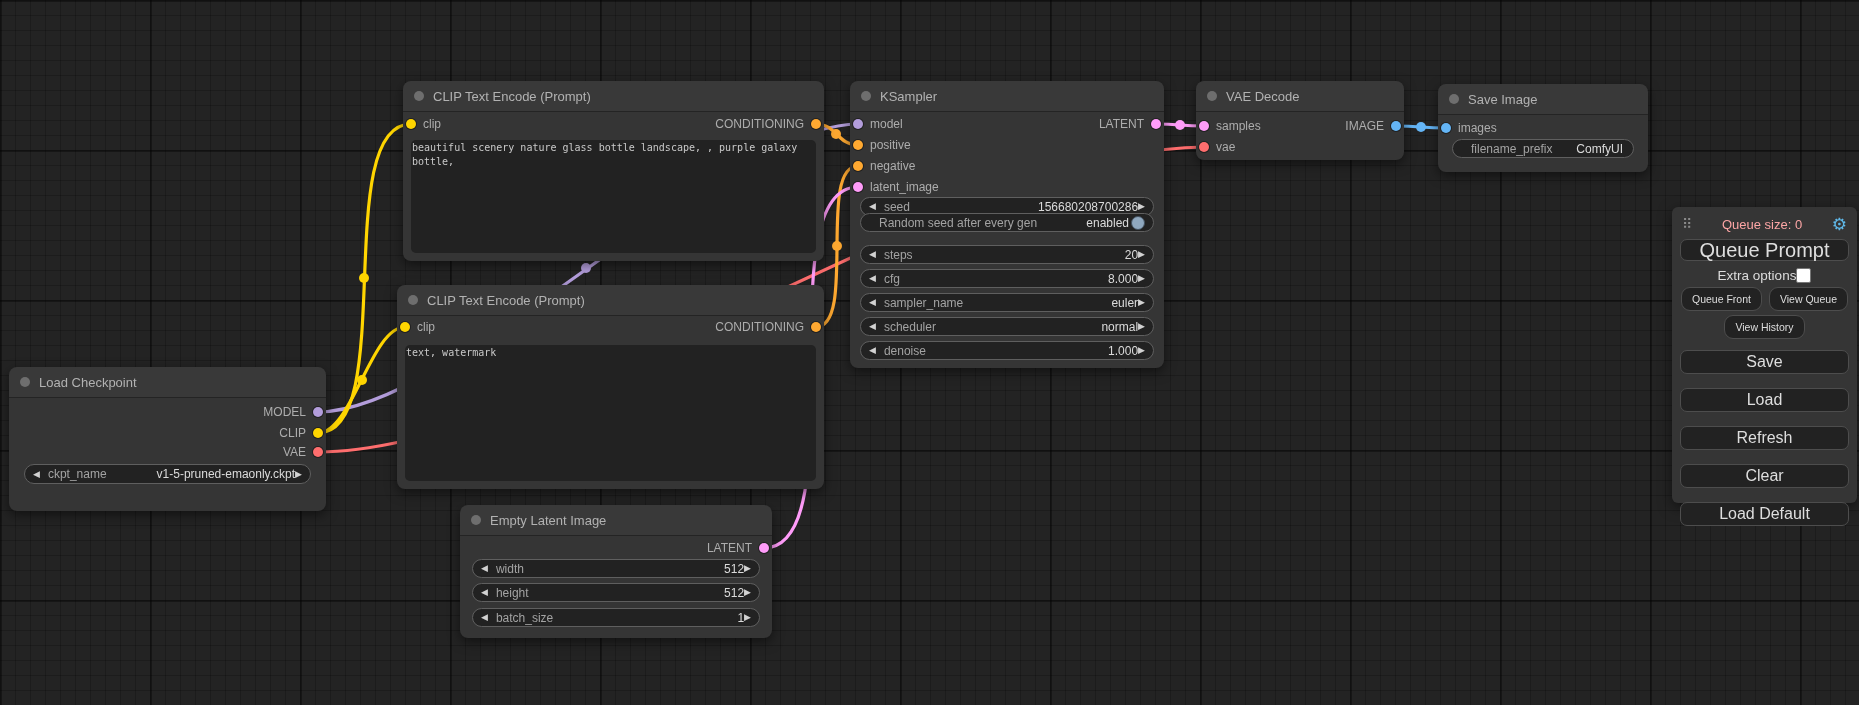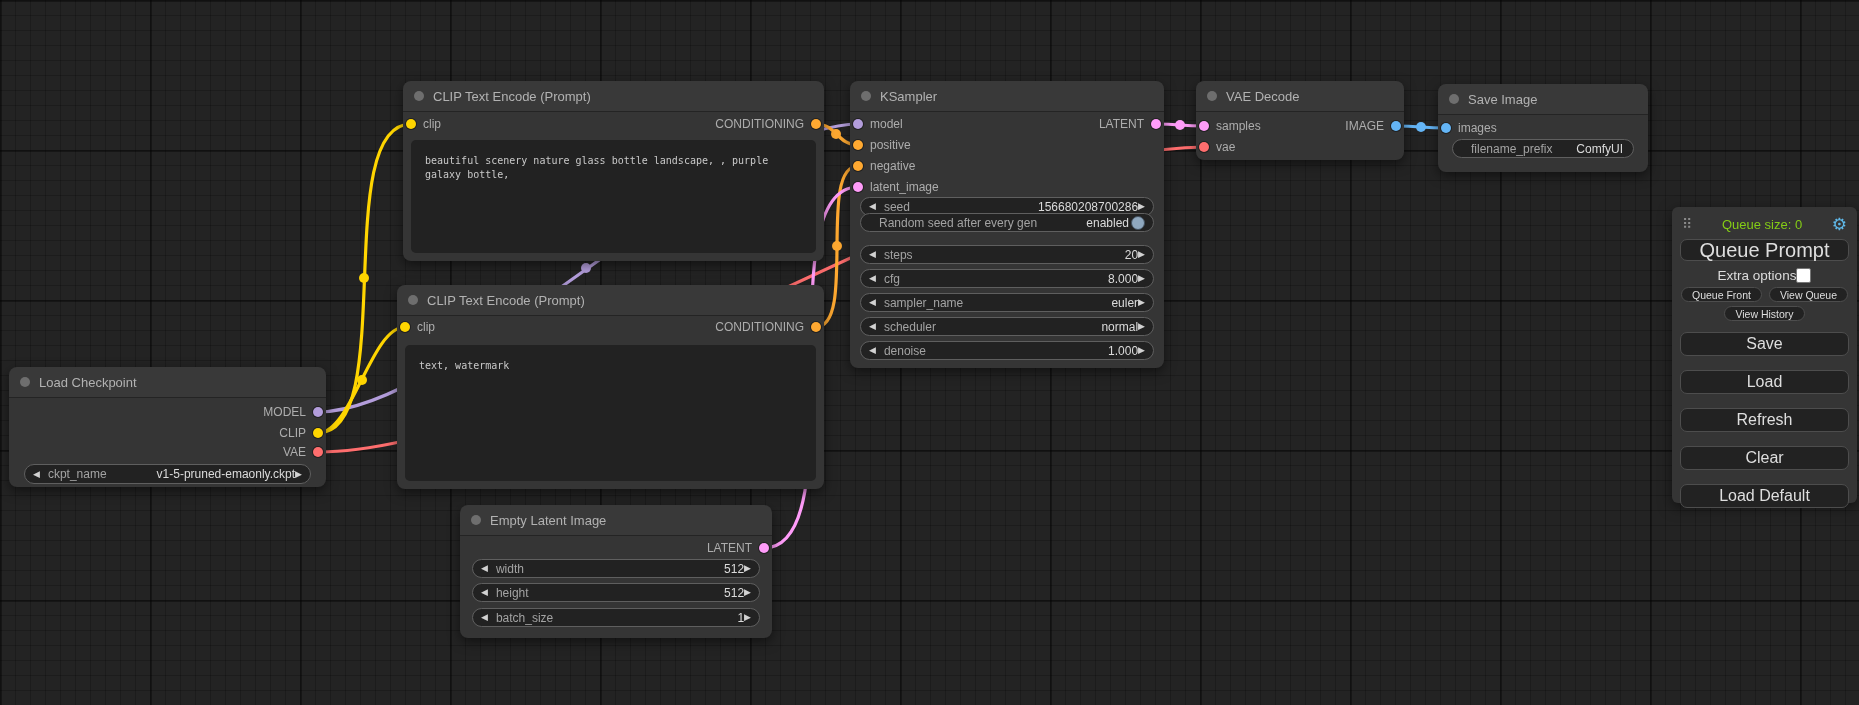--- a/index.html
+++ b/index.html
@@ -22,48 +22,48 @@
     border-bottom:1px solid rgba(0,0,0,0.35);border-radius:8px 8px 0 0;white-space:nowrap;}
   .tdot{width:10px;height:10px;border-radius:50%;background:#6e6e6e;flex:none;}
   .port{position:absolute;height:16px;display:flex;align-items:center;gap:7px;
     font-size:12px;color:#adadad;white-space:nowrap;}
   .port.in{left:3px;}
   .port.out{right:3px;}
   .pdot{width:10px;height:10px;border-radius:50%;flex:none;
     box-shadow:0 0 0 1px rgba(15,15,15,0.55);}
   .ta{position:absolute;left:8px;right:8px;background:#222;border-radius:5px;
     color:#c9c9c9;font-family:"DejaVu Sans Mono",monospace;font-size:10px;
-    line-height:1.4;padding:14px;white-space:pre-wrap;word-break:break-word;box-sizing:border-box;}
+    line-height:1.4;padding:1px;white-space:pre-wrap;word-break:break-word;box-sizing:border-box;}
   .pill{position:absolute;background:#222;border:1px solid #5f5f5f;border-radius:11px;
     display:flex;align-items:center;font-size:12px;color:#a3a3a3;
     padding:0 8px;box-sizing:border-box;}
   .pill .arr{color:#d2d2d2;font-size:9px;flex:none;line-height:1;}
   .pill .lab{margin-left:8px;flex:1 1 auto;overflow:hidden;white-space:nowrap;}
   .pill .lab.noarrow{margin-left:10px;}
   .pill .val{color:#dbdbdb;white-space:nowrap;}
   .pill .val.last{margin-right:2px;}
   .toggle{width:14px;height:14px;border-radius:50%;background:#8FA8BF;
     border:1px solid #42505e;flex:none;box-sizing:border-box;}
   
   #queue{position:absolute;z-index:3;left:1672px;top:207px;width:185px;height:296px;
     background:#353535;border-radius:6px;box-shadow:0 4px 14px rgba(0,0,0,0.5);
     box-sizing:border-box;padding:7px 8px;color:#dedede;}
   .qhead{display:flex;align-items:center;justify-content:space-between;height:20px;padding:0 2px;margin-bottom:5px;}
   .qhandle{color:#8a8a8a;font-size:14px;line-height:1;cursor:grab;}
-  .qtitle{font-size:13px;color:#84cc16;}
+  .qtitle{font-size:13px;color:#fca5a5;}
   .qgear{color:#5FB8E8;font-size:17px;line-height:1;cursor:pointer;}
   .qbtn{background:#222;border:1px solid #4d4d4d;border-radius:7px;color:#dedede;
     text-align:center;cursor:pointer;box-sizing:border-box;
     display:flex;align-items:center;justify-content:center;}
   .qbig{height:22px;font-size:20px;width:100%;}
   .qextras{display:flex;align-items:center;justify-content:center;margin:7px 0 4px;}
   .qextras .xlabel{font-size:13.5px;color:#dcdcdc;}
   .qcheck{width:13px;height:13px;background:#fff;border:1px solid #777;border-radius:2px;cursor:pointer;}
   .qsmallrow{display:flex;justify-content:center;gap:7px;margin-bottom:4px;}
-  .qsmall{height:15px;font-size:10.5px;padding:0 10px;border-radius:9px;}
+  .qsmall{height:24px;font-size:10.5px;padding:0 10px;border-radius:9px;}
   .qactions{margin-top:11px;display:flex;flex-direction:column;gap:14px;}
   .qact{height:24px;font-size:16px;width:100%;}
 </style>
 </head>
 <body>
 
 <svg id="wires" width="1859" height="705">
   <g fill="none" stroke-width="3.2" stroke-linecap="round">
     <path d="M318,412 C454,412 722,124 858,124" stroke="#B39DDB"></path>
     <path d="M318,433 C399,433 330,124 411,124" stroke="#FFD500"></path>
@@ -81,21 +81,21 @@
     <circle cx="362" cy="380" r="5" fill="#FFD500"></circle>
     <circle cx="761" cy="299" r="5" fill="#FF6E6E"></circle>
     <circle cx="836" cy="134" r="5" fill="#FFA931"></circle>
     <circle cx="837" cy="246" r="5" fill="#FFA931"></circle>
     <circle cx="811" cy="367" r="5" fill="#FF9CF9"></circle>
     <circle cx="1180" cy="125" r="5" fill="#FF9CF9"></circle>
     <circle cx="1421" cy="127" r="5" fill="#64B5F6"></circle>
   </g>
 </svg>
 
-<div class="node" style="left:9px;top:367px;width:317px;height:120px;">
+<div class="node" style="left:9px;top:367px;width:317px;height:144px;">
   <div class="ntitle">
     <span class="tdot"></span>
     <span>Load Checkpoint</span>
   </div>
   <div class="port out" style="top:37px;">
     <span>MODEL</span>
     <span class="pdot" style="background:#B39DDB;"></span>
   </div>
   <div class="port out" style="top:58px;">
     <span>CLIP</span>

